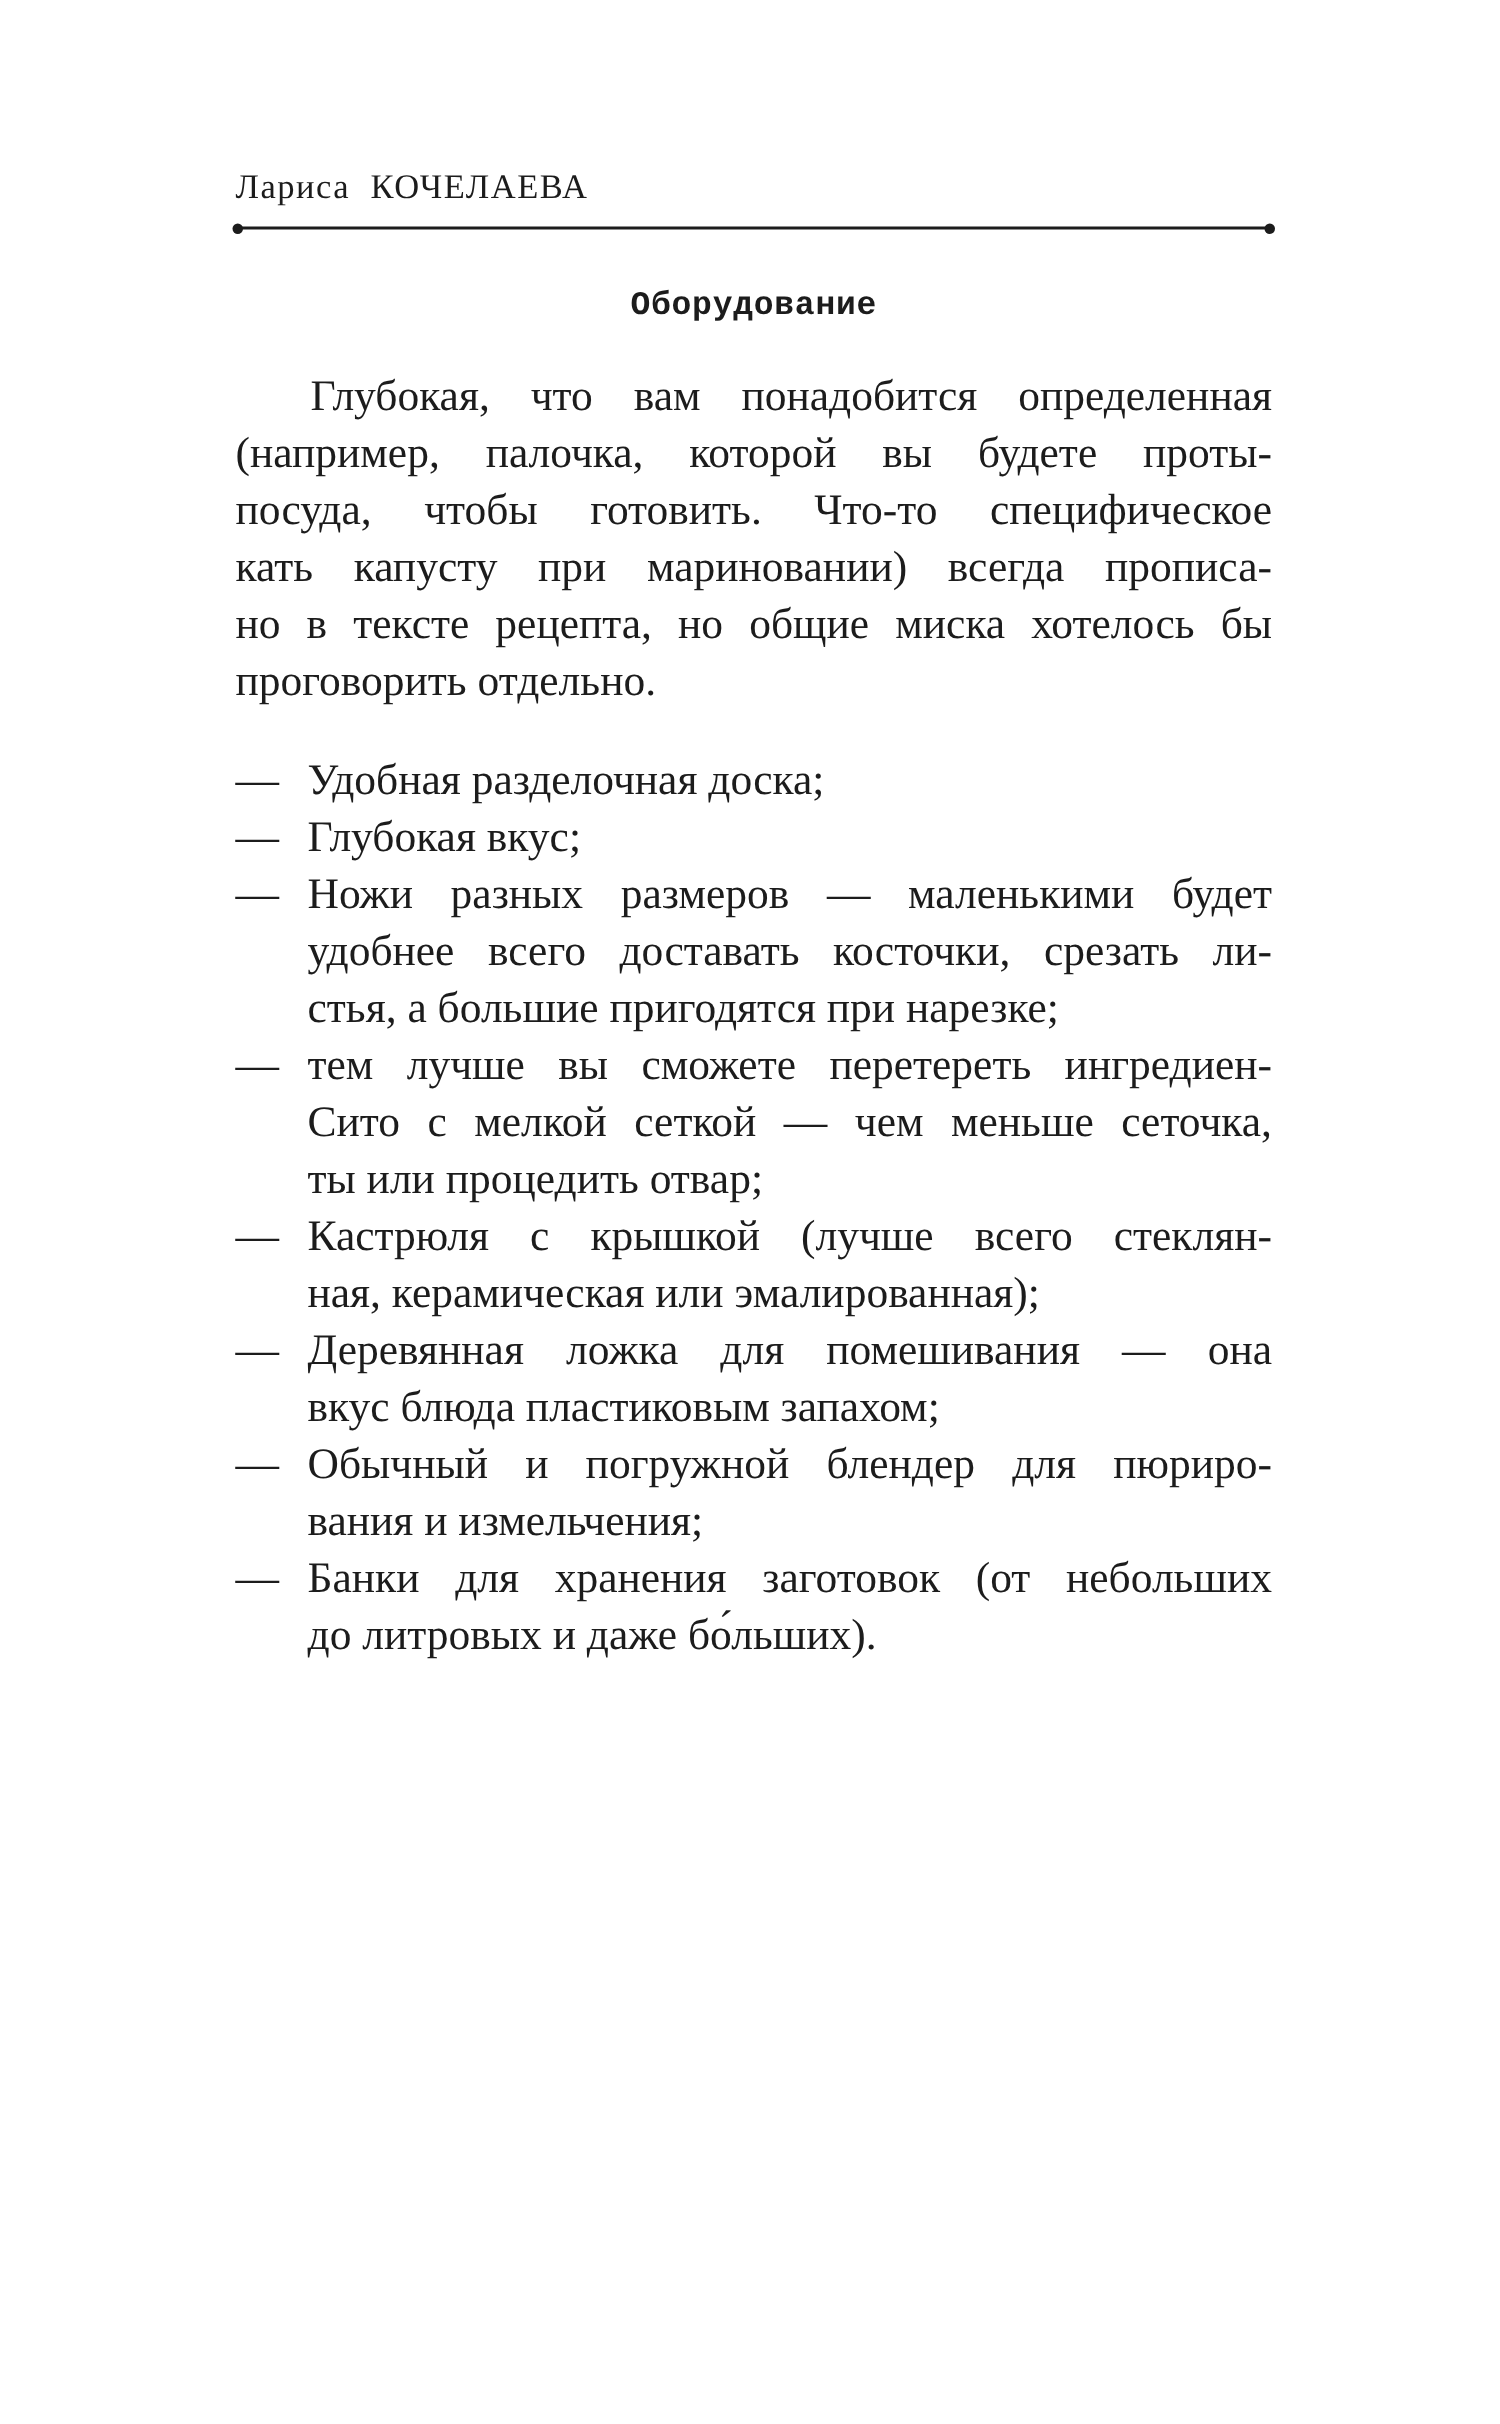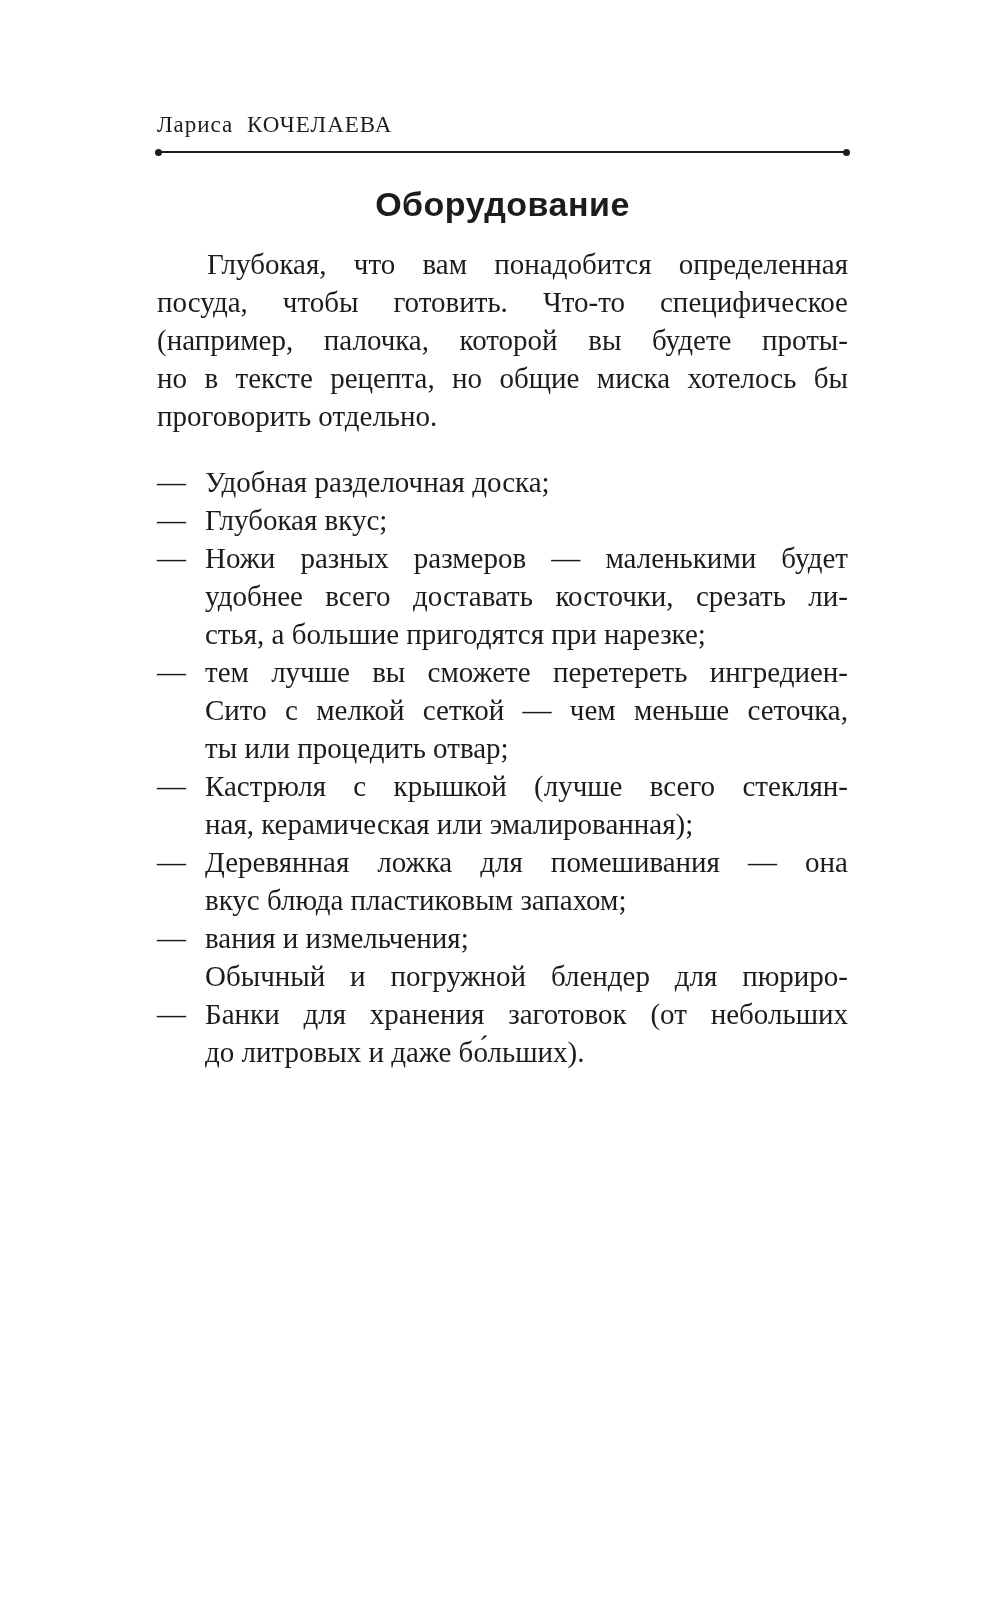--- a/index.html
+++ b/index.html
@@ -37,23 +37,23 @@
     width: 7px;
     height: 7px;
     border-radius: 50%;
     background: #1c1c1c;
   }
   .rule .dot.left { left: -2px; }
   .rule .dot.right { right: -2px; }
   .title {
     margin: 32px 0 0 0;
     text-align: center;
-    font-family: Liberation Sans, sans-serif;
+    font-family: Liberation Mono, monospace;
     font-weight: 700;
-    font-size: 34px;
+    font-size: 22px;
     line-height: 38px;
     letter-spacing: 0.5px;
     color: #1c1c1c;
   }
   .body-text {
     font-size: 29px;
     line-height: 38px;
   }
   .intro { margin-top: 22px; }
   .line {
@@ -86,22 +86,23 @@
 
     <div class="rule">
       <span class="dot left"></span>
       <span class="dot right"></span>
     </div>
 
     <h1 class="title">Оборудование</h1>
 
     <div class="intro body-text">
         <div class="line indent">Глубокая, что вам понадобится определенная</div>
+        <div class="line">(например, палочка, которой вы будете проты-</div>
         <div class="line">посуда, чтобы готовить. Что-то специфическое</div>
-        <div class="line">(например, палочка, которой вы будете проты-</div>
+        <div class="line">кать капусту при мариновании) всегда прописа-</div>
         <div class="line">но в тексте рецепта, но общие миска хотелось бы</div>
         <div class="line end">проговорить отдельно.</div>
       </div>
 
     <div class="list body-text">
         <div class="item">
           <span class="dash">—</span>
           <div class="line end">Удобная разделочная доска;</div>
         </div>
         <div class="item">
@@ -125,22 +126,22 @@
           <div class="line">Кастрюля с крышкой (лучше всего стеклян-</div>
           <div class="line end">ная, керамическая или эмалированная);</div>
         </div>
         <div class="item">
           <span class="dash">—</span>
           <div class="line">Деревянная ложка для помешивания — она</div>
           <div class="line end">вкус блюда пластиковым запахом;</div>
         </div>
         <div class="item">
           <span class="dash">—</span>
+          <div class="line">Обычный и погружной блендер для пюриро-</div>
           <div class="line end">вания и измельчения;</div>
-          <div class="line">Обычный и погружной блендер для пюриро-</div>
         </div>
         <div class="item">
           <span class="dash">—</span>
           <div class="line">Банки для хранения заготовок (от небольших</div>
           <div class="line end">до литровых и даже бо́льших).</div>
         </div>
       </div>
 
   </div>
 </div>

